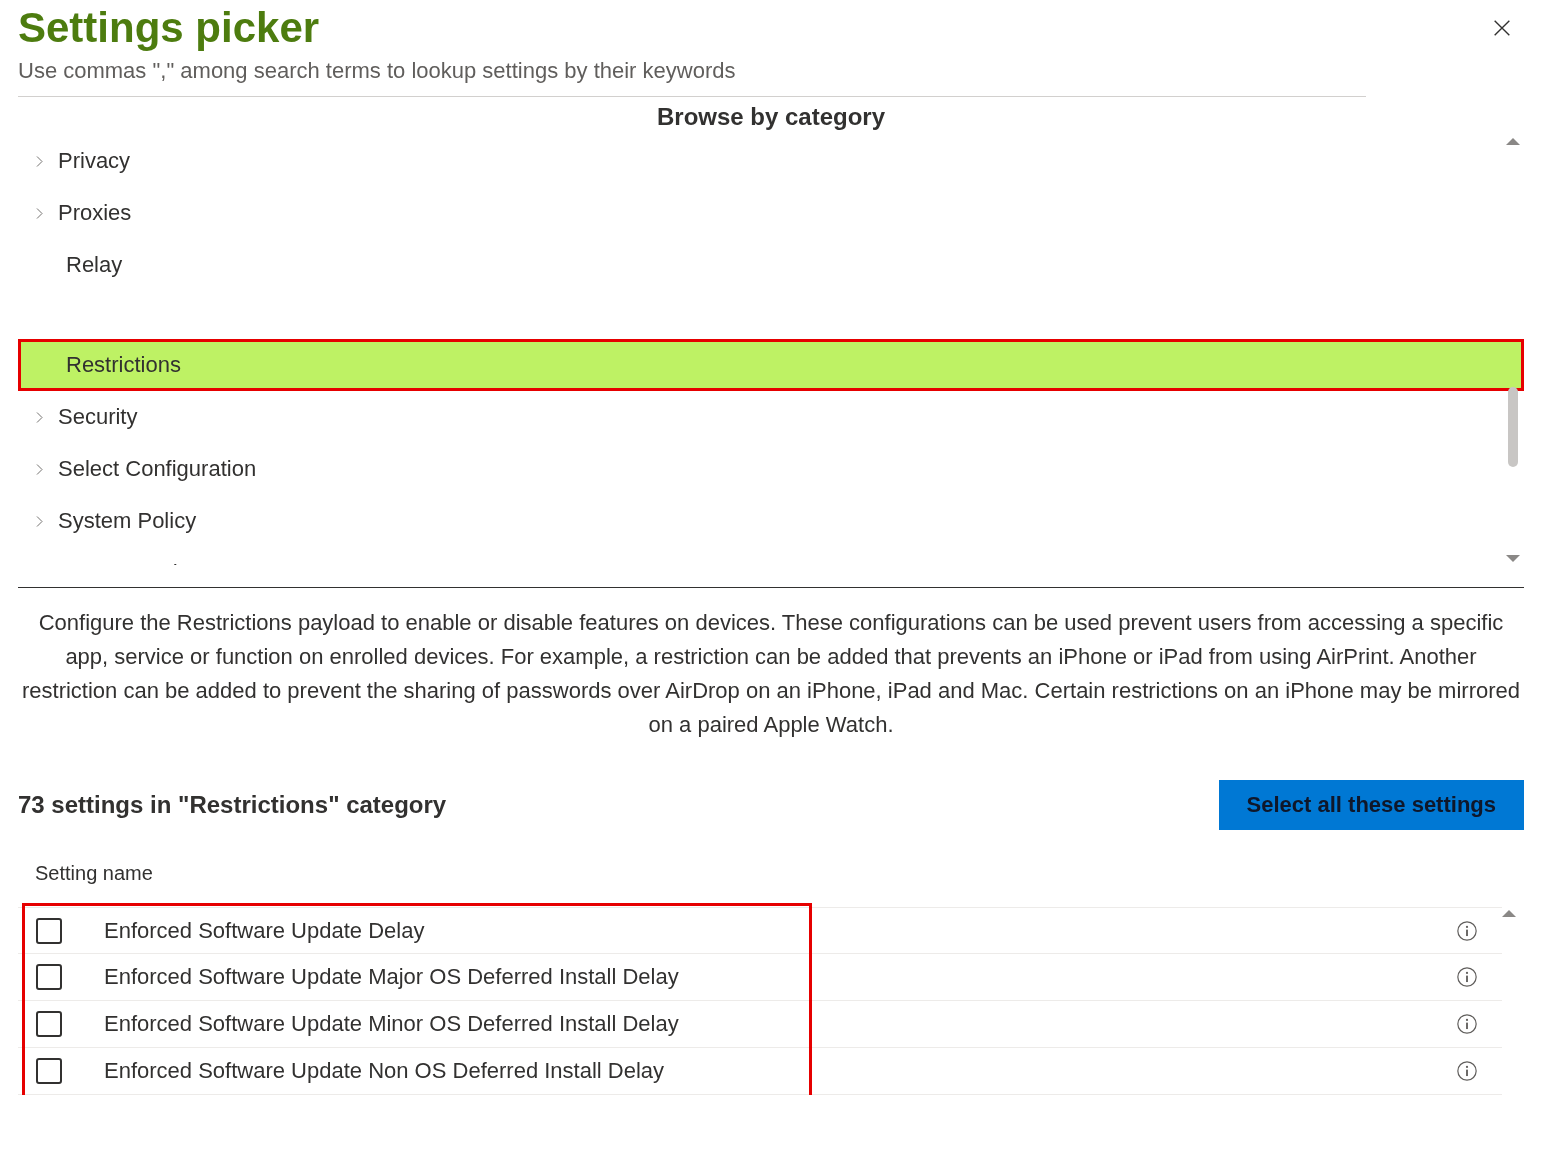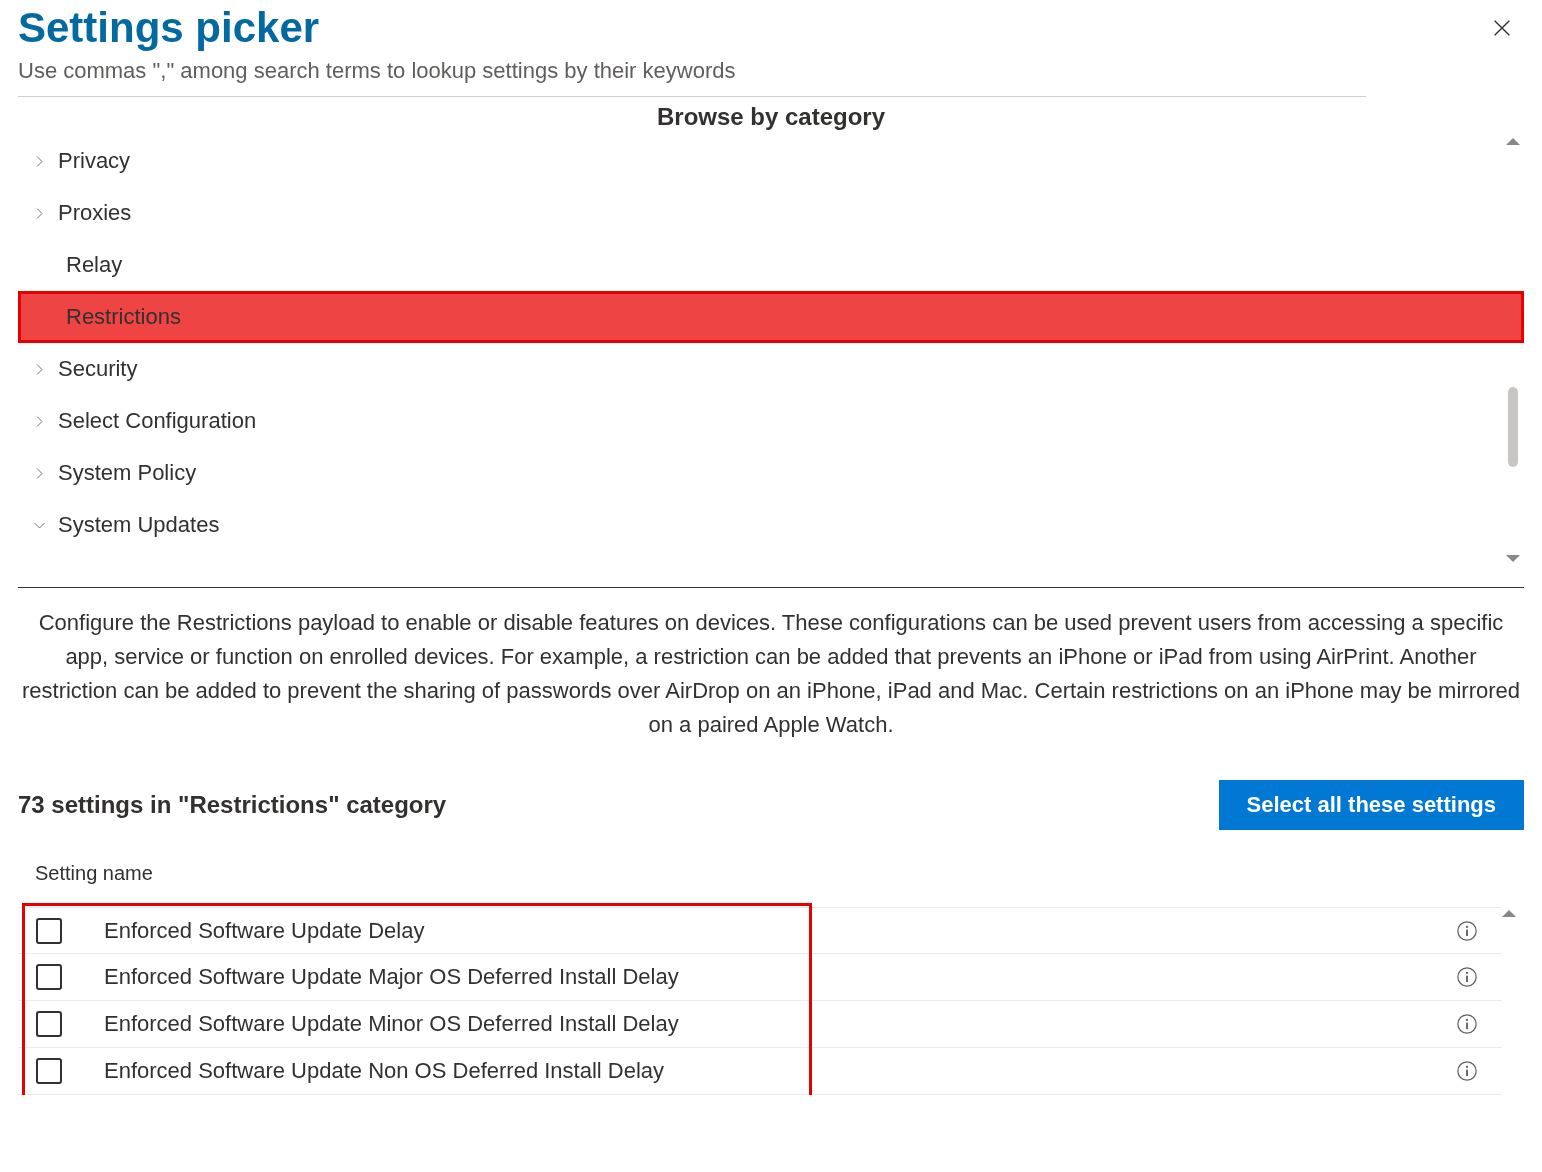--- a/index.html
+++ b/index.html
@@ -16,21 +16,21 @@
     position: relative;
   }
   .header {
     position: relative;
     padding-top: 4px;
   }
   .title {
     font-size: 42px;
     font-weight: 600;
     margin: 0;
-    color: #0369a1;
+    color: #4d7c0f;
   }
   .subtitle {
     font-size: 22px;
     color: #605e5c;
     margin: 6px 0 0 0;
   }
   .close-btn {
     position: absolute;
     right: 4px;
     top: 10px;
@@ -79,21 +79,22 @@
   .category-item .chev {
     width: 30px;
     display: inline-flex;
     align-items: center;
     justify-content: center;
   }
   .category-item .chev svg { width: 15px; height: 15px; stroke: #605e5c; stroke-width: 1.4; fill:none;}
   .category-item.no-chev { padding-left: 44px; }
   .category-item .label { padding-left: 4px; }
   .category-item.selected {
-    background: #ef4444;
+    background: #bef264;
+    margin-top: 48px;
   }
   .highlight-red {
     outline: 3px solid #e60000;
     outline-offset: -3px;
   }
   .scrollbar-v {
     position: absolute;
     right: 0;
     top: 0;
     width: 22px;
@@ -132,21 +133,21 @@
     justify-content: space-between;
     align-items: center;
     margin-top: 38px;
   }
   .settings-count {
     font-size: 24px;
     font-weight: 600;
   }
   .select-all-btn {
     background: #0078d4;
-    color: #ffffff;
+    color: #0f172a;
     border: none;
     font-size: 22px;
     font-weight: 600;
     padding: 12px 28px;
     cursor: pointer;
   }
   .column-header {
     font-size: 20px;
     font-weight: 400;
     margin-top: 32px;

